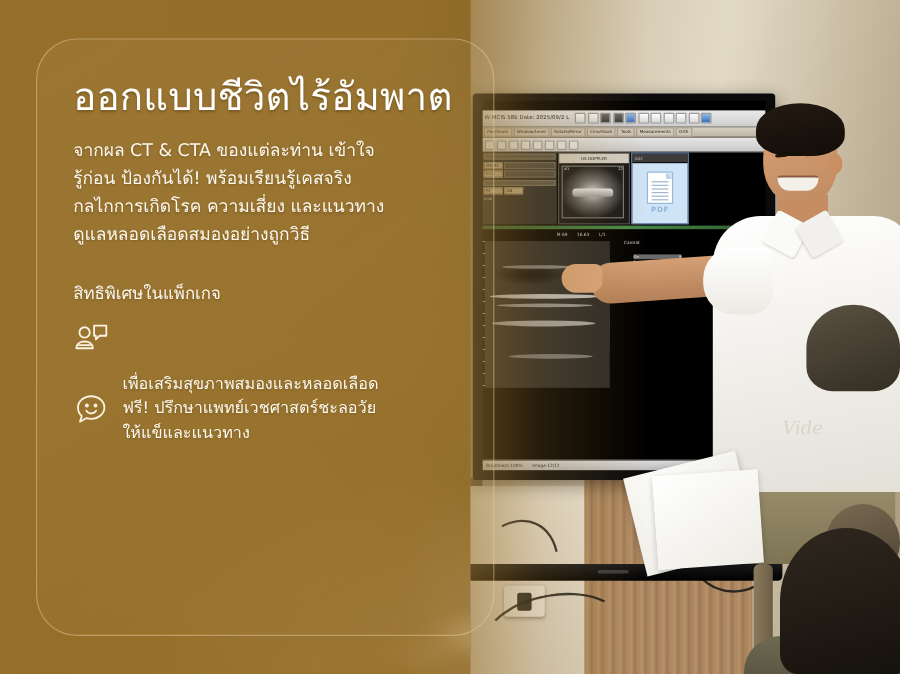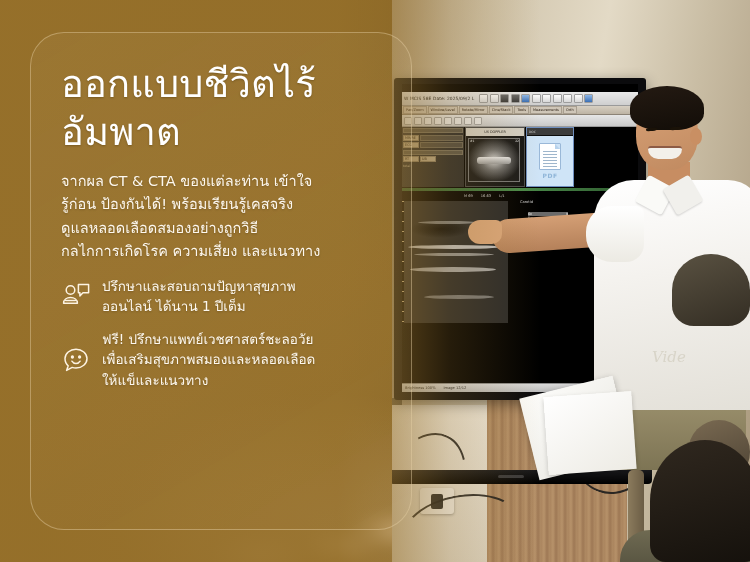--- a/index.html
+++ b/index.html
@@ -327,21 +327,21 @@
   
   #card{
     position:absolute; left:30px; top:32px; width:382px; height:498px;
     border:1px solid rgba(228,206,164,.45);
     border-radius:34px;
     background:linear-gradient(150deg, rgba(255,238,205,.055), rgba(255,238,205,.015));
   }
   #card-inner{ position:absolute; left:30px; top:28px; width:330px; }
 
   h1#headline{
-    font-size:38px; line-height:1.25; color:#ffffff; font-weight:400;
+    font-size:32px; line-height:1.25; color:#ffffff; font-weight:400;
     letter-spacing:.2px; margin-bottom:14px;
     text-shadow:0 1px 2px rgba(60,42,10,.35);
   }
   #subcopy{
     font-size:14.5px; line-height:1.62; color:#fdf8ef; font-weight:400;
     text-shadow:0 1px 2px rgba(60,42,10,.3);
   }
   #benefits-title{
     margin-top:26px; font-size:14px; color:#fdf8ef; line-height:1.5;
     text-shadow:0 1px 2px rgba(60,42,10,.3);
@@ -548,50 +548,47 @@
 <div id="bg-tint"></div>
 
 <div id="card">
   <div id="card-inner">
 
     <h1 id="headline">ออกแบบชีวิตไร้อัมพาต</h1>
 
     <div id="subcopy">
       <div>จากผล CT &amp; CTA ของแต่ละท่าน เข้าใจ</div>
       <div>รู้ก่อน ป้องกันได้! พร้อมเรียนรู้เคสจริง</div>
+      <div>กลไกการเกิดโรค ความเสี่ยง และแนวทาง</div>
       <div>ดูแลหลอดเลือดสมองอย่างถูกวิธี</div>
-      <div>กลไกการเกิดโรค ความเสี่ยง และแนวทาง</div>
     </div>
 
+    <div id="benefits-title">สิทธิพิเศษในแพ็กเกจ</div>
 
     <div class="benefit">
       <span class="bicon">
         <svg viewBox="0 0 30 30" width="30" height="30" aria-hidden="true">
           <circle class="ic" cx="9.5" cy="9" r="4.3"></circle>
           <path class="ic" d="M2.6 22.2c0-3.6 3.1-5.6 6.9-5.6s6.9 2 6.9 5.6z"></path>
           <path class="ic" d="M4.6 19.6h9.8"></path>
           <path class="ic" d="M17.4 3.4h10.2v8.4h-5.6l-3.1 3.1v-3.1h-1.5z"></path>
         </svg>
-      </span>
-      <span class="btext">
-        <div>ปรึกษาและสอบถามปัญหาสุขภาพ</div>
-        <div>ออนไลน์ ได้นาน 1 ปีเต็ม</div>
       </span>
     </div>
 
     <div class="benefit">
       <span class="bicon">
         <svg viewBox="0 0 30 30" width="30" height="30" aria-hidden="true">
           <path class="ic" d="M15 4.2c6.1 0 11 4.2 11 9.4s-4.9 9.4-11 9.4c-1.3 0-2.6-.2-3.8-.6l-5.6 3 1.6-4.6C4.9 18.9 4 16.6 4 13.6 4 8.4 8.9 4.2 15 4.2z"></path>
           <circle class="ic" cx="11.4" cy="12" r=".9" style="fill:#fdf3e2"></circle>
           <circle class="ic" cx="18.6" cy="12" r=".9" style="fill:#fdf3e2"></circle>
           <path class="ic" d="M10.9 16.2c1 1.6 2.5 2.4 4.1 2.4s3.1-.8 4.1-2.4"></path>
         </svg>
       </span>
       <span class="btext">
+        <div>เพื่อเสริมสุขภาพสมองและหลอดเลือด</div>
         <div>ฟรี! ปรึกษาแพทย์เวชศาสตร์ชะลอวัย</div>
-        <div>เพื่อเสริมสุขภาพสมองและหลอดเลือด</div>
         <div>ให้แข็และแนวทาง</div>
       </span>
     </div>
 
   </div>
 </div>
 
 </body></html>

